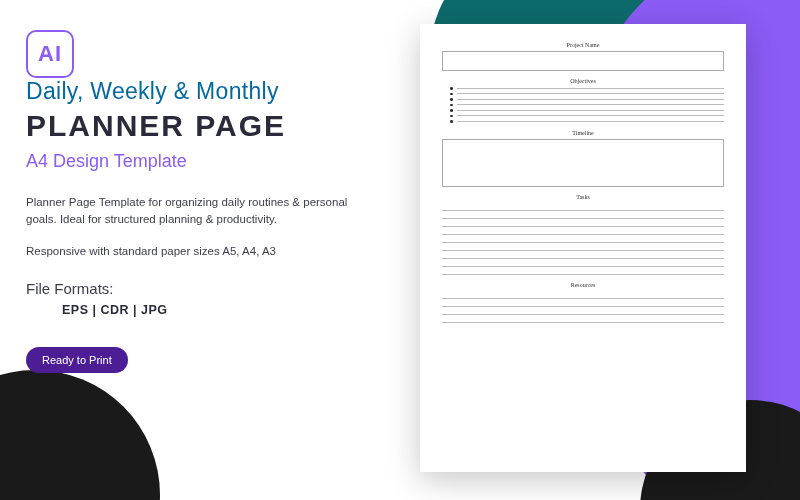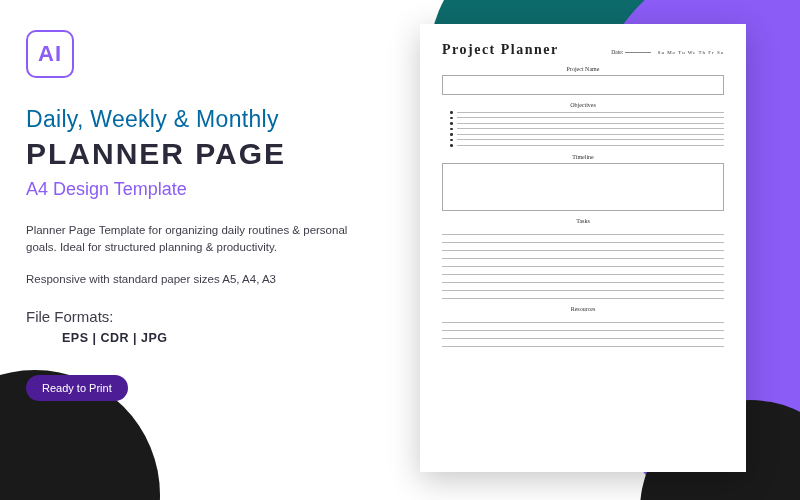--- a/index.html
+++ b/index.html
@@ -5,21 +5,21 @@
   * { box-sizing: border-box; margin: 0; padding: 0; }
   body { width: 800px; height: 500px; overflow: hidden; font-family: Arial, Helvetica, sans-serif; position: relative; background: #fff; }
   
   .bg-teal { position: absolute; top: -60px; right: 140px; width: 230px; height: 230px; background: #0d6b6b; border-radius: 50%; z-index: 1; }
   .bg-purple-blob { position: absolute; right: -150px; top: -40px; width: 380px; height: 600px; background: #8b5cf6; border-radius: 50% 0 0 50% / 50% 0 0 50%; z-index: 1; transform: rotate(-8deg); }
   .bg-dark-bl { position: absolute; left: -90px; bottom: -120px; width: 250px; height: 250px; background: #1a1a1a; border-radius: 50%; z-index: 0; }
   .bg-dark-br { position: absolute; right: -60px; bottom: -120px; width: 220px; height: 220px; background: #1a1a1a; border-radius: 50%; z-index: 3; }
   
   .left-panel { position: absolute; left: 0; top: 0; width: 380px; height: 500px; padding: 30px 26px; z-index: 5; display: flex; flex-direction: column; }
   
-  .logo { width: 48px; height: 48px; border: 2px solid #8b5cf6; border-radius: 10px; display: flex; align-items: center; justify-content: center; color: #8b5cf6; font-size: 22px; font-weight: 600; letter-spacing: 1px; margin-bottom: 28px; }
+  .logo { width: 48px; height: 48px; border: 2px solid #8b5cf6; border-radius: 10px; display: flex; align-items: center; justify-content: center; color: #8b5cf6; font-size: 22px; font-weight: 600; letter-spacing: 1px; }
   
   .headline-light { font-size: 23px; font-weight: 400; color: #0369a1; letter-spacing: 0.3px; margin-bottom: 4px; }
   .headline-bold { font-size: 30px; font-weight: 800; color: #2a2a3a; letter-spacing: 2px; margin-bottom: 8px; }
   .subhead { font-size: 18px; font-weight: 400; color: #8b5cf6; margin-bottom: 22px; }
   
   .body-text { font-size: 11.5px; line-height: 1.5; color: #3d3d4a; margin-bottom: 14px; max-width: 330px; }
   
   .formats-label { font-size: 15px; color: #3d3d4a; margin-top: 6px; margin-bottom: 6px; }
   .formats-list { font-size: 12.5px; font-weight: 700; color: #2a2a3a; letter-spacing: 0.5px; margin-bottom: 30px; padding-left: 36px; }
   
@@ -59,27 +59,20 @@
   <div class="headline-bold">PLANNER PAGE</div>
   <div class="subhead">A4 Design Template</div>
   <div class="body-text">Planner Page Template for organizing daily routines &amp; personal goals. Ideal for structured planning &amp; productivity.</div>
   <div class="body-text">Responsive with standard paper sizes A5, A4, A3</div>
   <div class="formats-label">File Formats:</div>
   <div class="formats-list">EPS  |  CDR  |  JPG</div>
   <div><span class="badge">Ready to Print</span></div>
 </div>
 
 <div class="page-preview">
-  <div class="pp-header">
-    <div class="pp-title">Project Planner</div>
-    <div class="pp-date">
-      <span>Date:</span><span class="line"></span>
-      <span class="pp-days">Su  Mo  Tu  We  Th  Fr  Sa</span>
-    </div>
-  </div>
 
   <div class="pp-section">
     <div class="pp-label">Project Name</div>
     <div class="pp-box"></div>
   </div>
 
   <div class="pp-section">
     <div class="pp-label">Objectives</div>
     <div class="pp-bullets">
       <div class="row">

